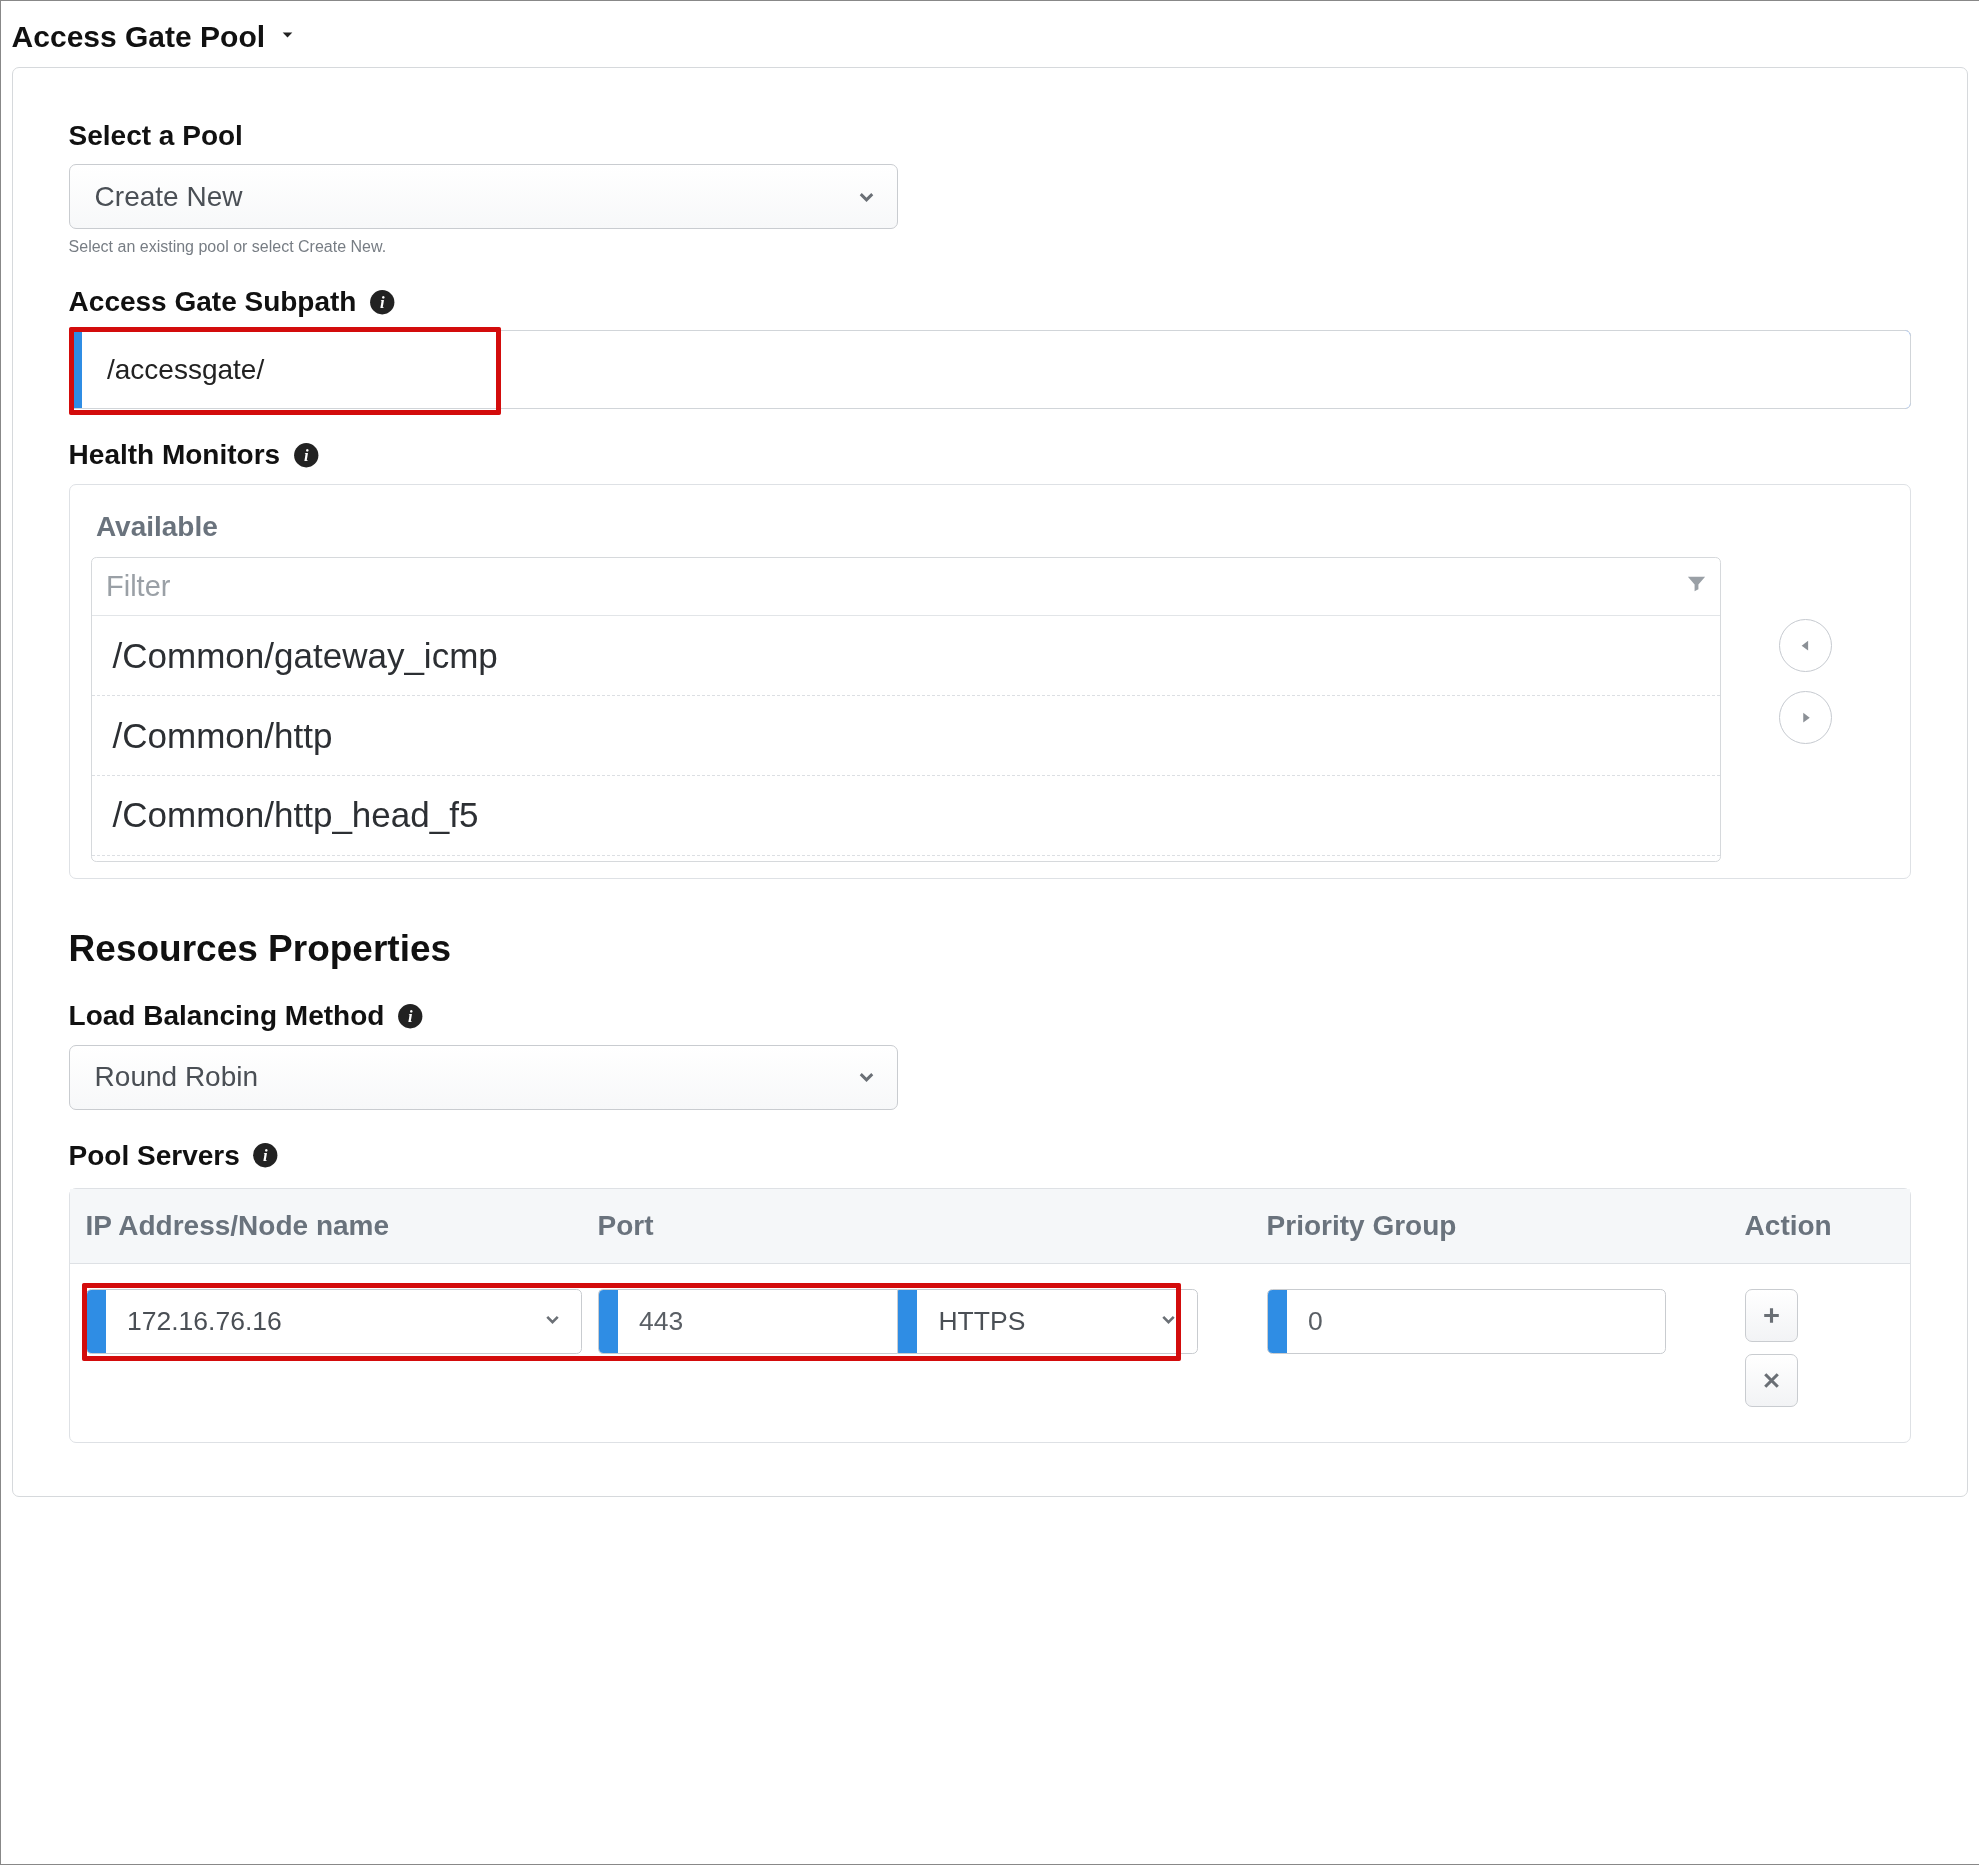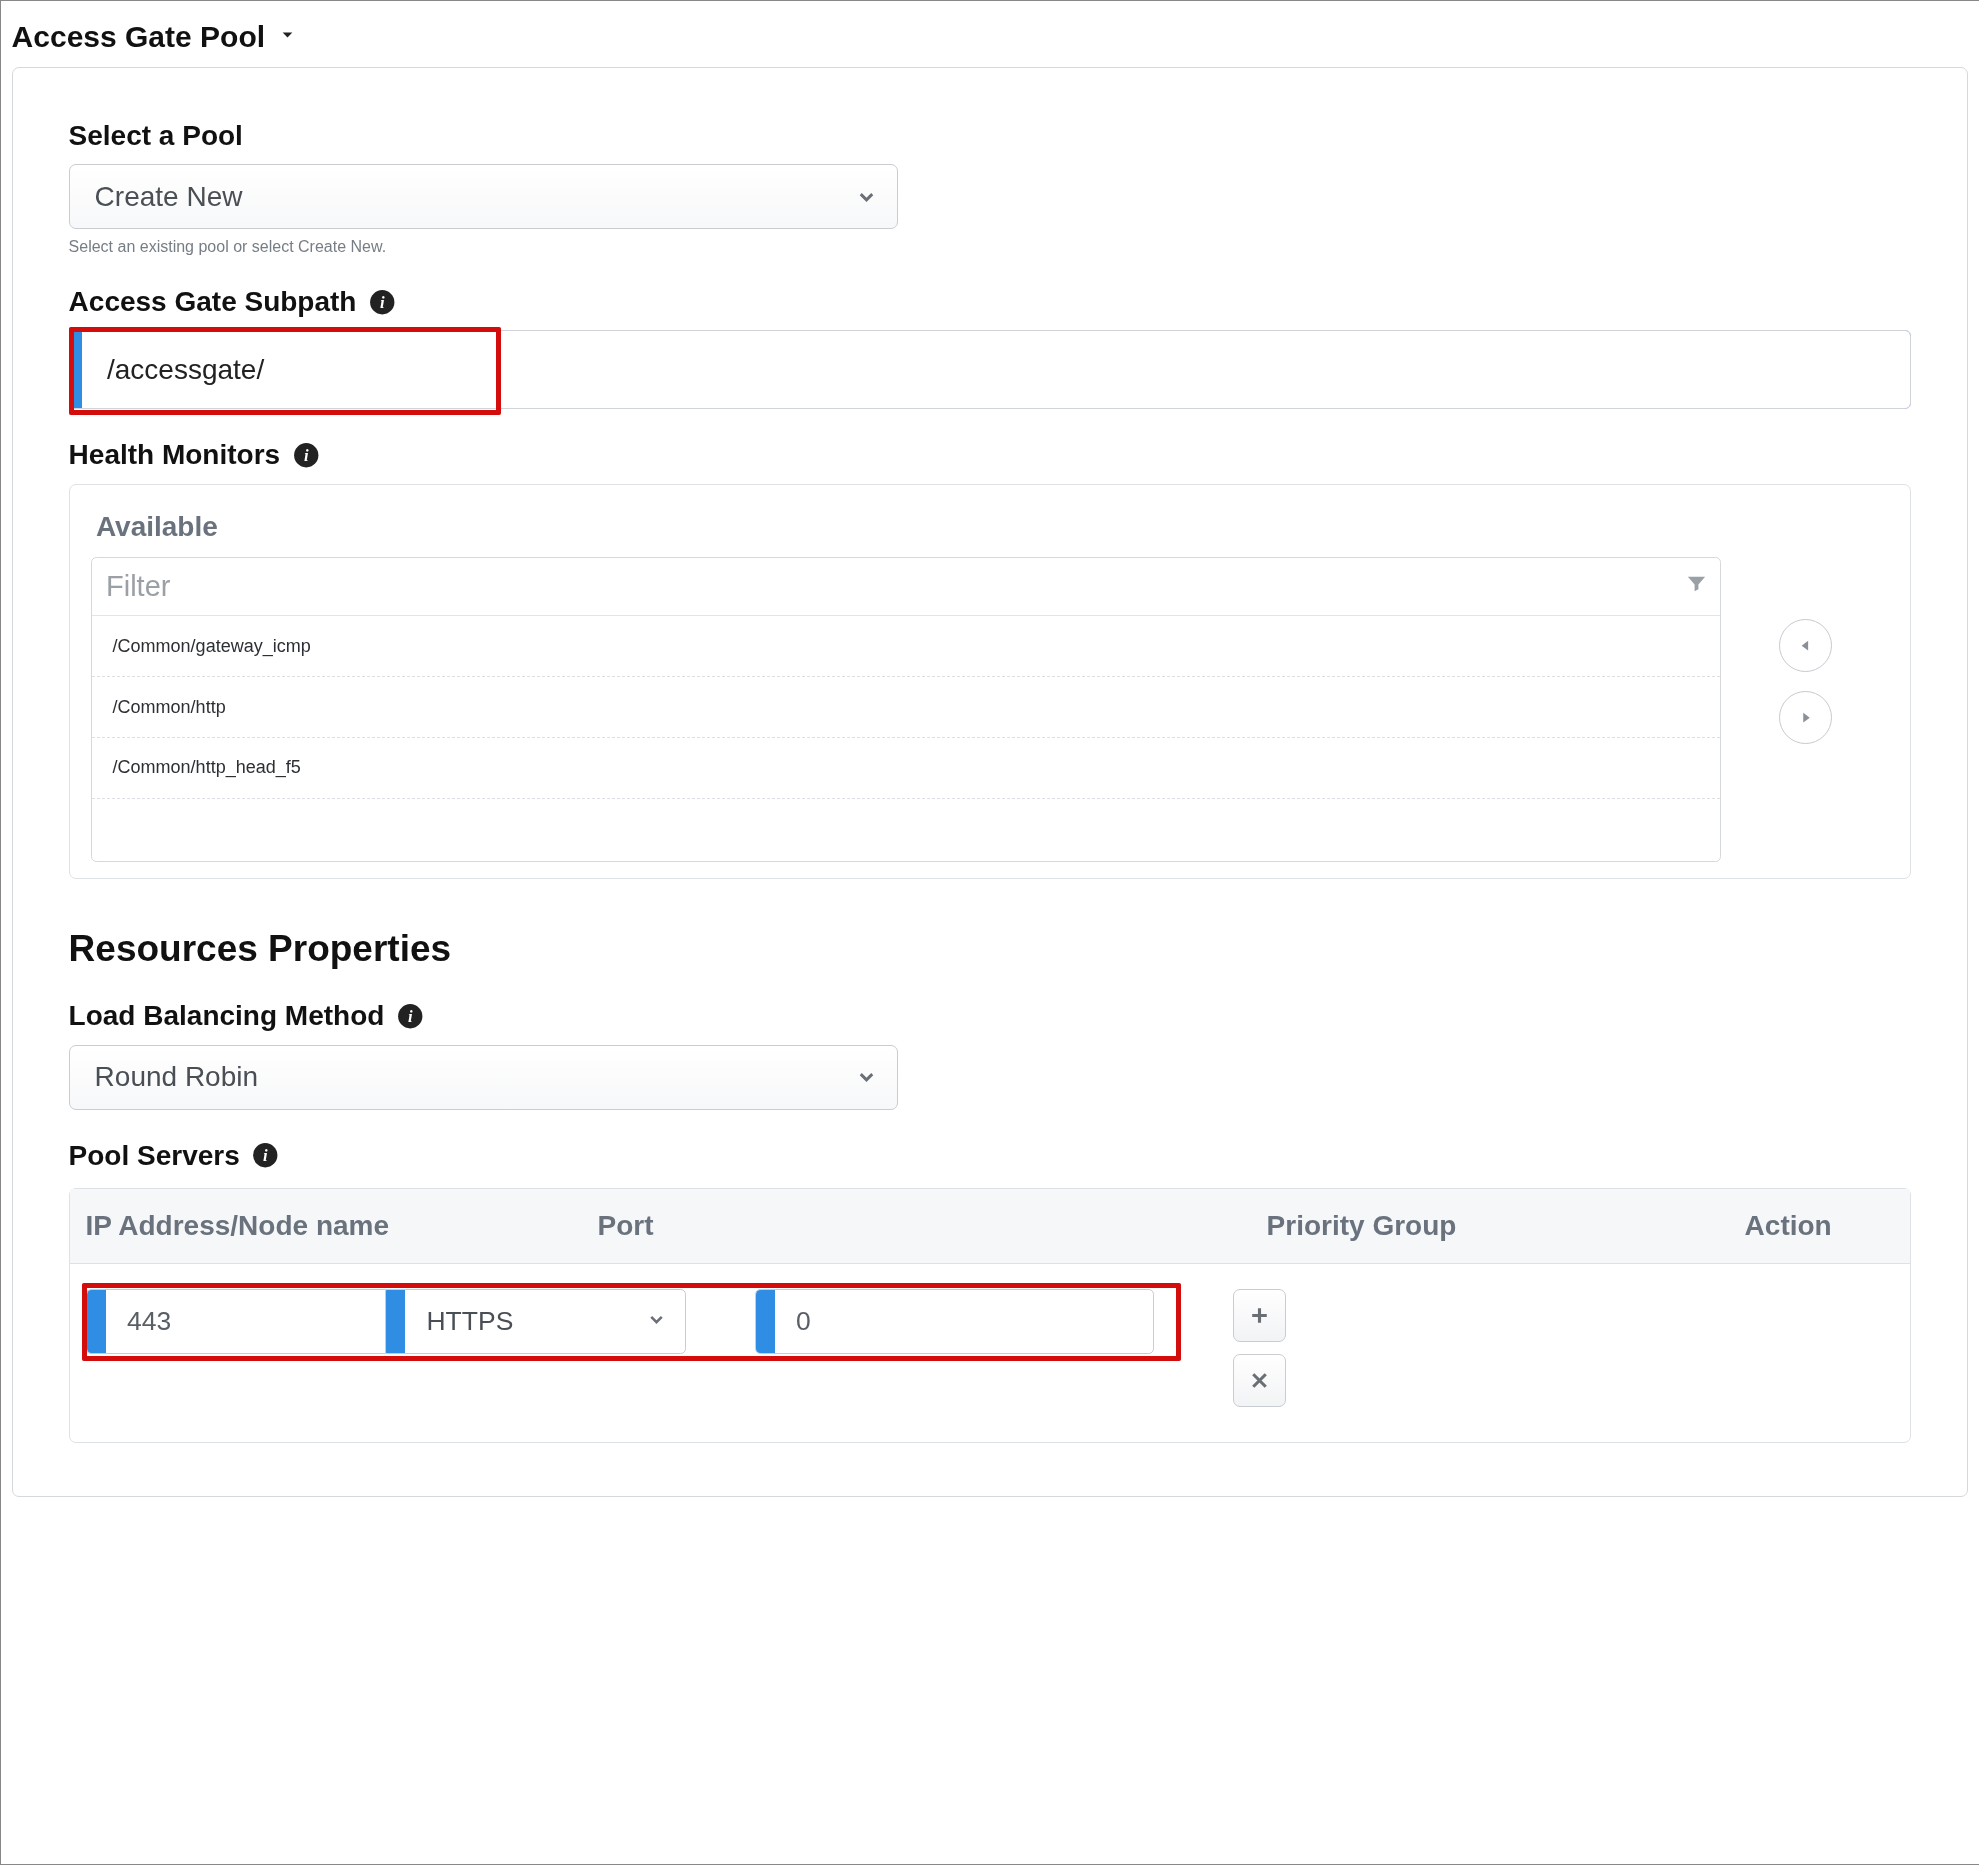--- a/index.html
+++ b/index.html
@@ -151,21 +151,21 @@
     color:#333;
   }
   .dl-filter input::placeholder { color:#9aa0a6; }
   .dl-filter .ficon { color:#9aa0a6; }
   .dl-list {
     flex:1;
     overflow-y: scroll;
   }
   .dl-item {
     padding: 19.4px 21px;
-    font-size: 18px;
+    font-size: 35px;
     color: #2c2f33;
     border-bottom: 0.9px dashed #dcdfe3;
     cursor: pointer;
   }
   .dl-mid {
     width: 168px;
     display:flex;
     flex-direction:column;
     align-items:center;
     justify-content:center;
@@ -389,20 +389,31 @@
 
     <div class="table">
       <div class="thead">
         <div class="c-ip">IP Address/Node name</div>
         <div class="c-port">Port</div>
         <div class="c-prio">Priority Group</div>
         <div class="c-action">Action</div>
       </div>
       <div class="trow">
 
+        <div class="c-ip" style="padding-right:16px;">
+          <div class="compact-select">
+            <div class="bluebar2"></div>
+            <span class="val">172.16.76.16</span>
+            <span class="chev2">
+              <svg width="21" height="21" viewBox="0 0 24 24" fill="none" stroke="currentColor" stroke-width="3">
+                  <path d="M6 9l6 6 6-6"></path>
+                </svg>
+            </span>
+          </div>
+        </div>
 
         <div class="c-port" style="gap:0;">
           <div class="compact-input" style="flex:1; border-radius:5.3px 0 0 5.3px; border-right:none;">
             <div class="bluebar2"></div>
             <input value="443" style="">
           </div>
           <div class="compact-select" style="flex:1; border-radius:0 5.3px 5.3px 0;">
             <div class="bluebar2"></div>
             <span class="val">HTTPS</span>
             <span class="chev2">

